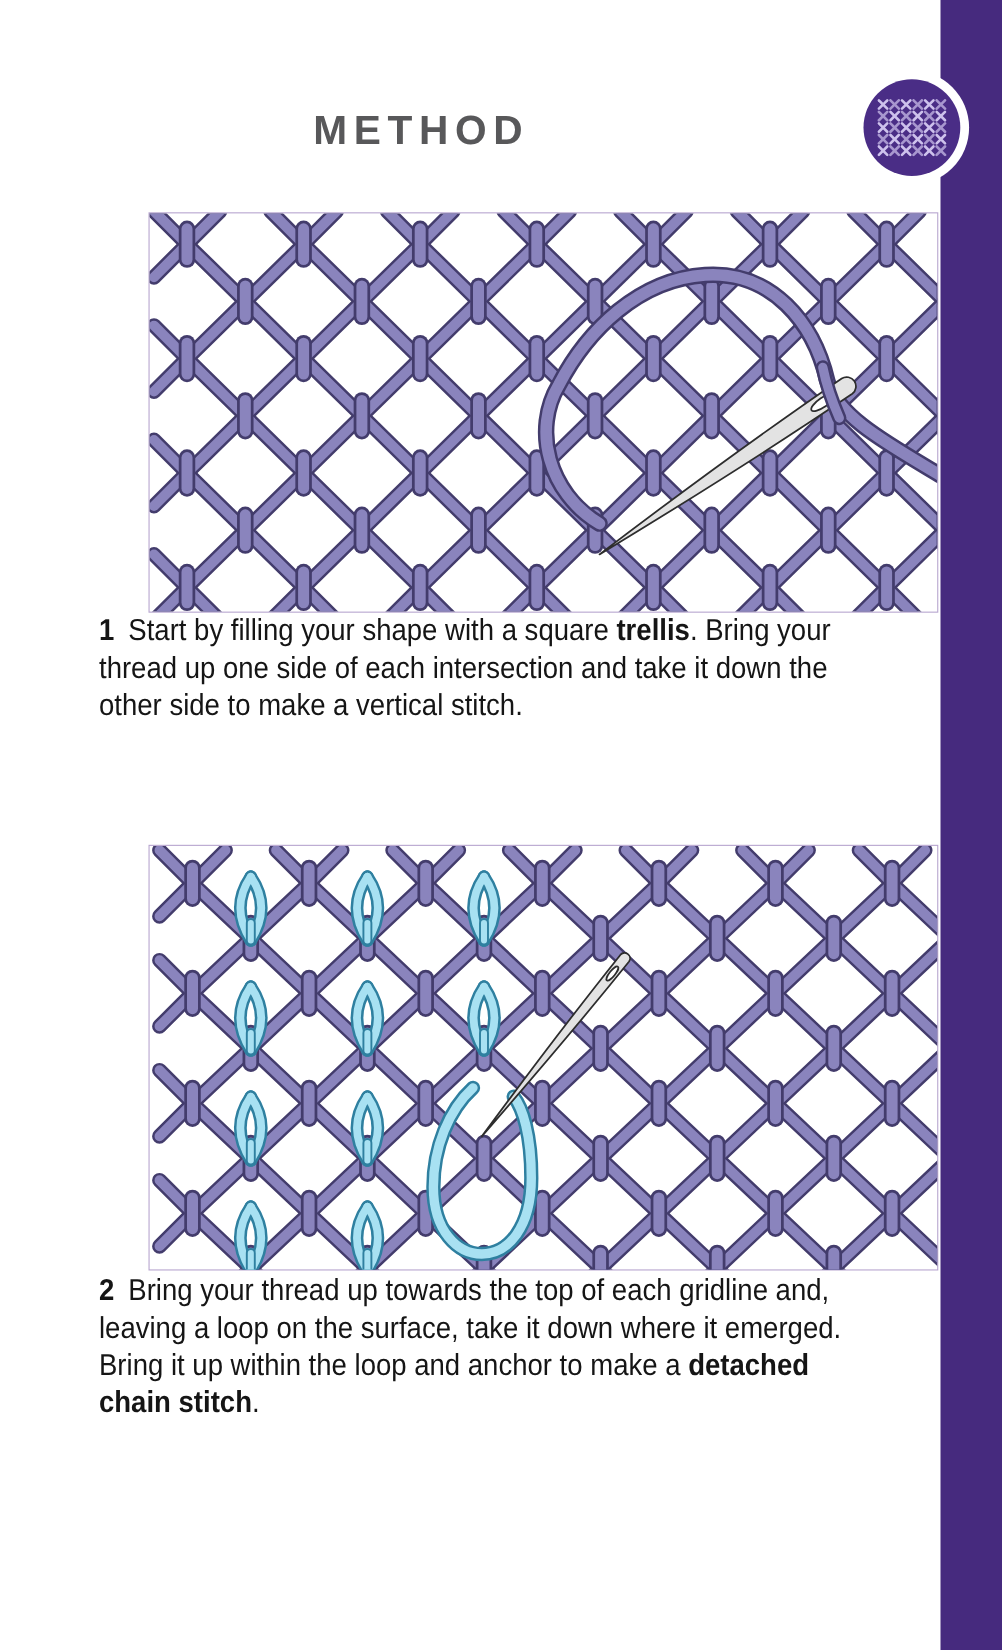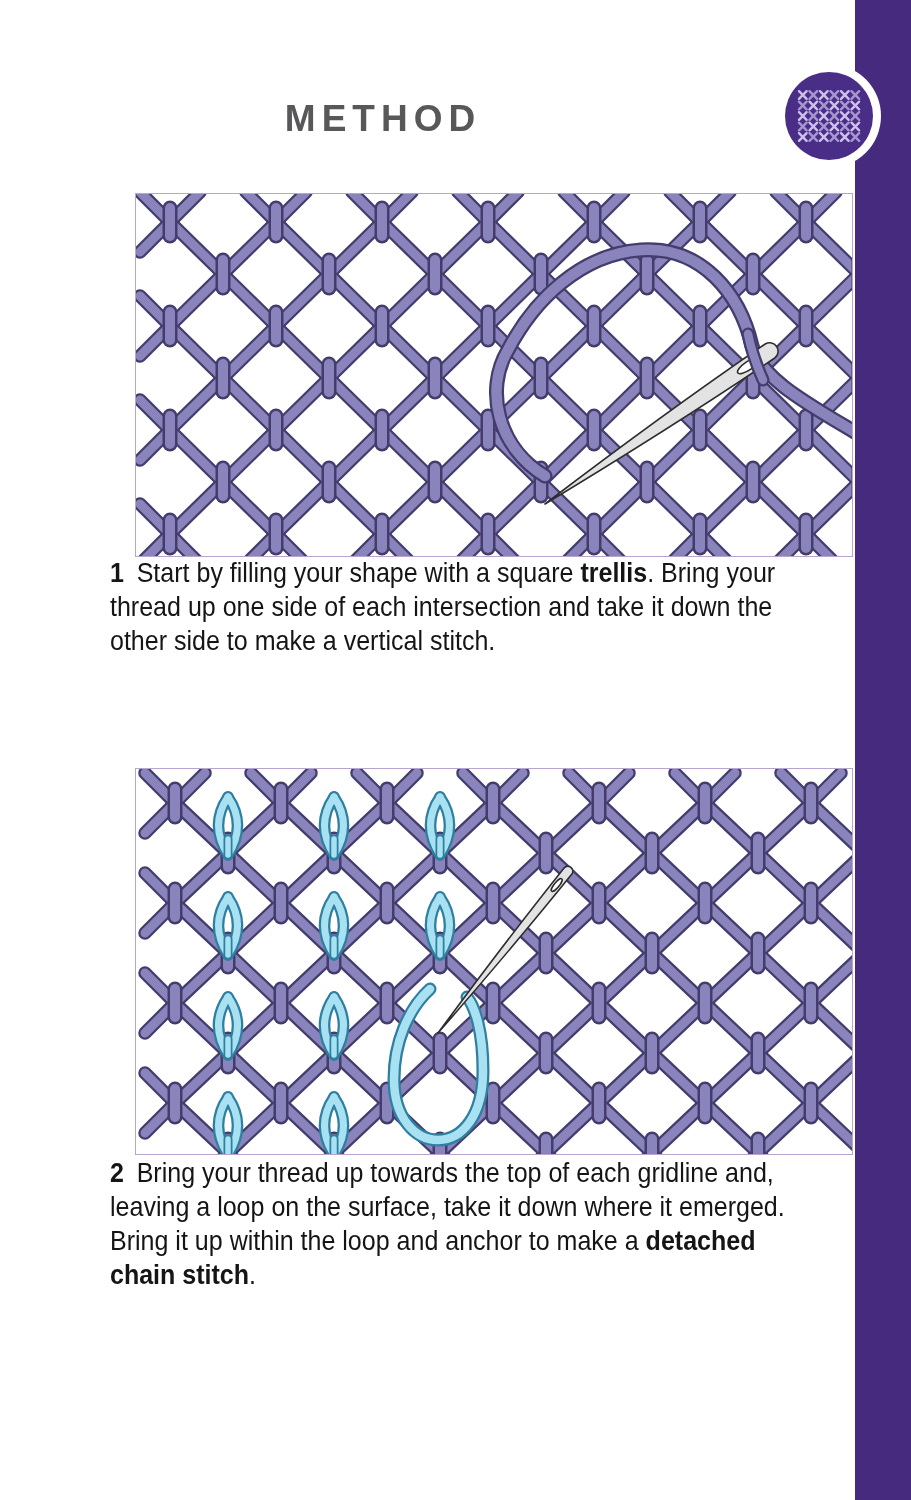--- a/index.html
+++ b/index.html
@@ -22,21 +22,21 @@
     letter-spacing:6px; color:#58585a;
   }
   .panel{
     position:absolute; left:95px; background:#ffffff;
     border:1.5px solid #b7a5cf; box-sizing:content-box;
   }
   #panel1{top:177px; width:716px; height:362px;}
   #panel2{top:752px; width:716px; height:385px;}
   .panel svg{display:block; width:100%; height:100%;}
   .step{
-    position:absolute; left:110px; width:740px; color:#151515;
+    position:absolute; left:90px; width:740px; color:#151515;
     font-size:27.5px; line-height:34px;
   }
   #step1{top:556px;}
   #step2{top:1156px;}
   .step-lines{transform:scaleX(0.91); transform-origin:0 0; white-space:nowrap;}
   .step-line{display:block;}
   .step-num{font-weight:bold; margin-right:14px;}
   .b{font-weight:bold;}
 </style>
 </head>

